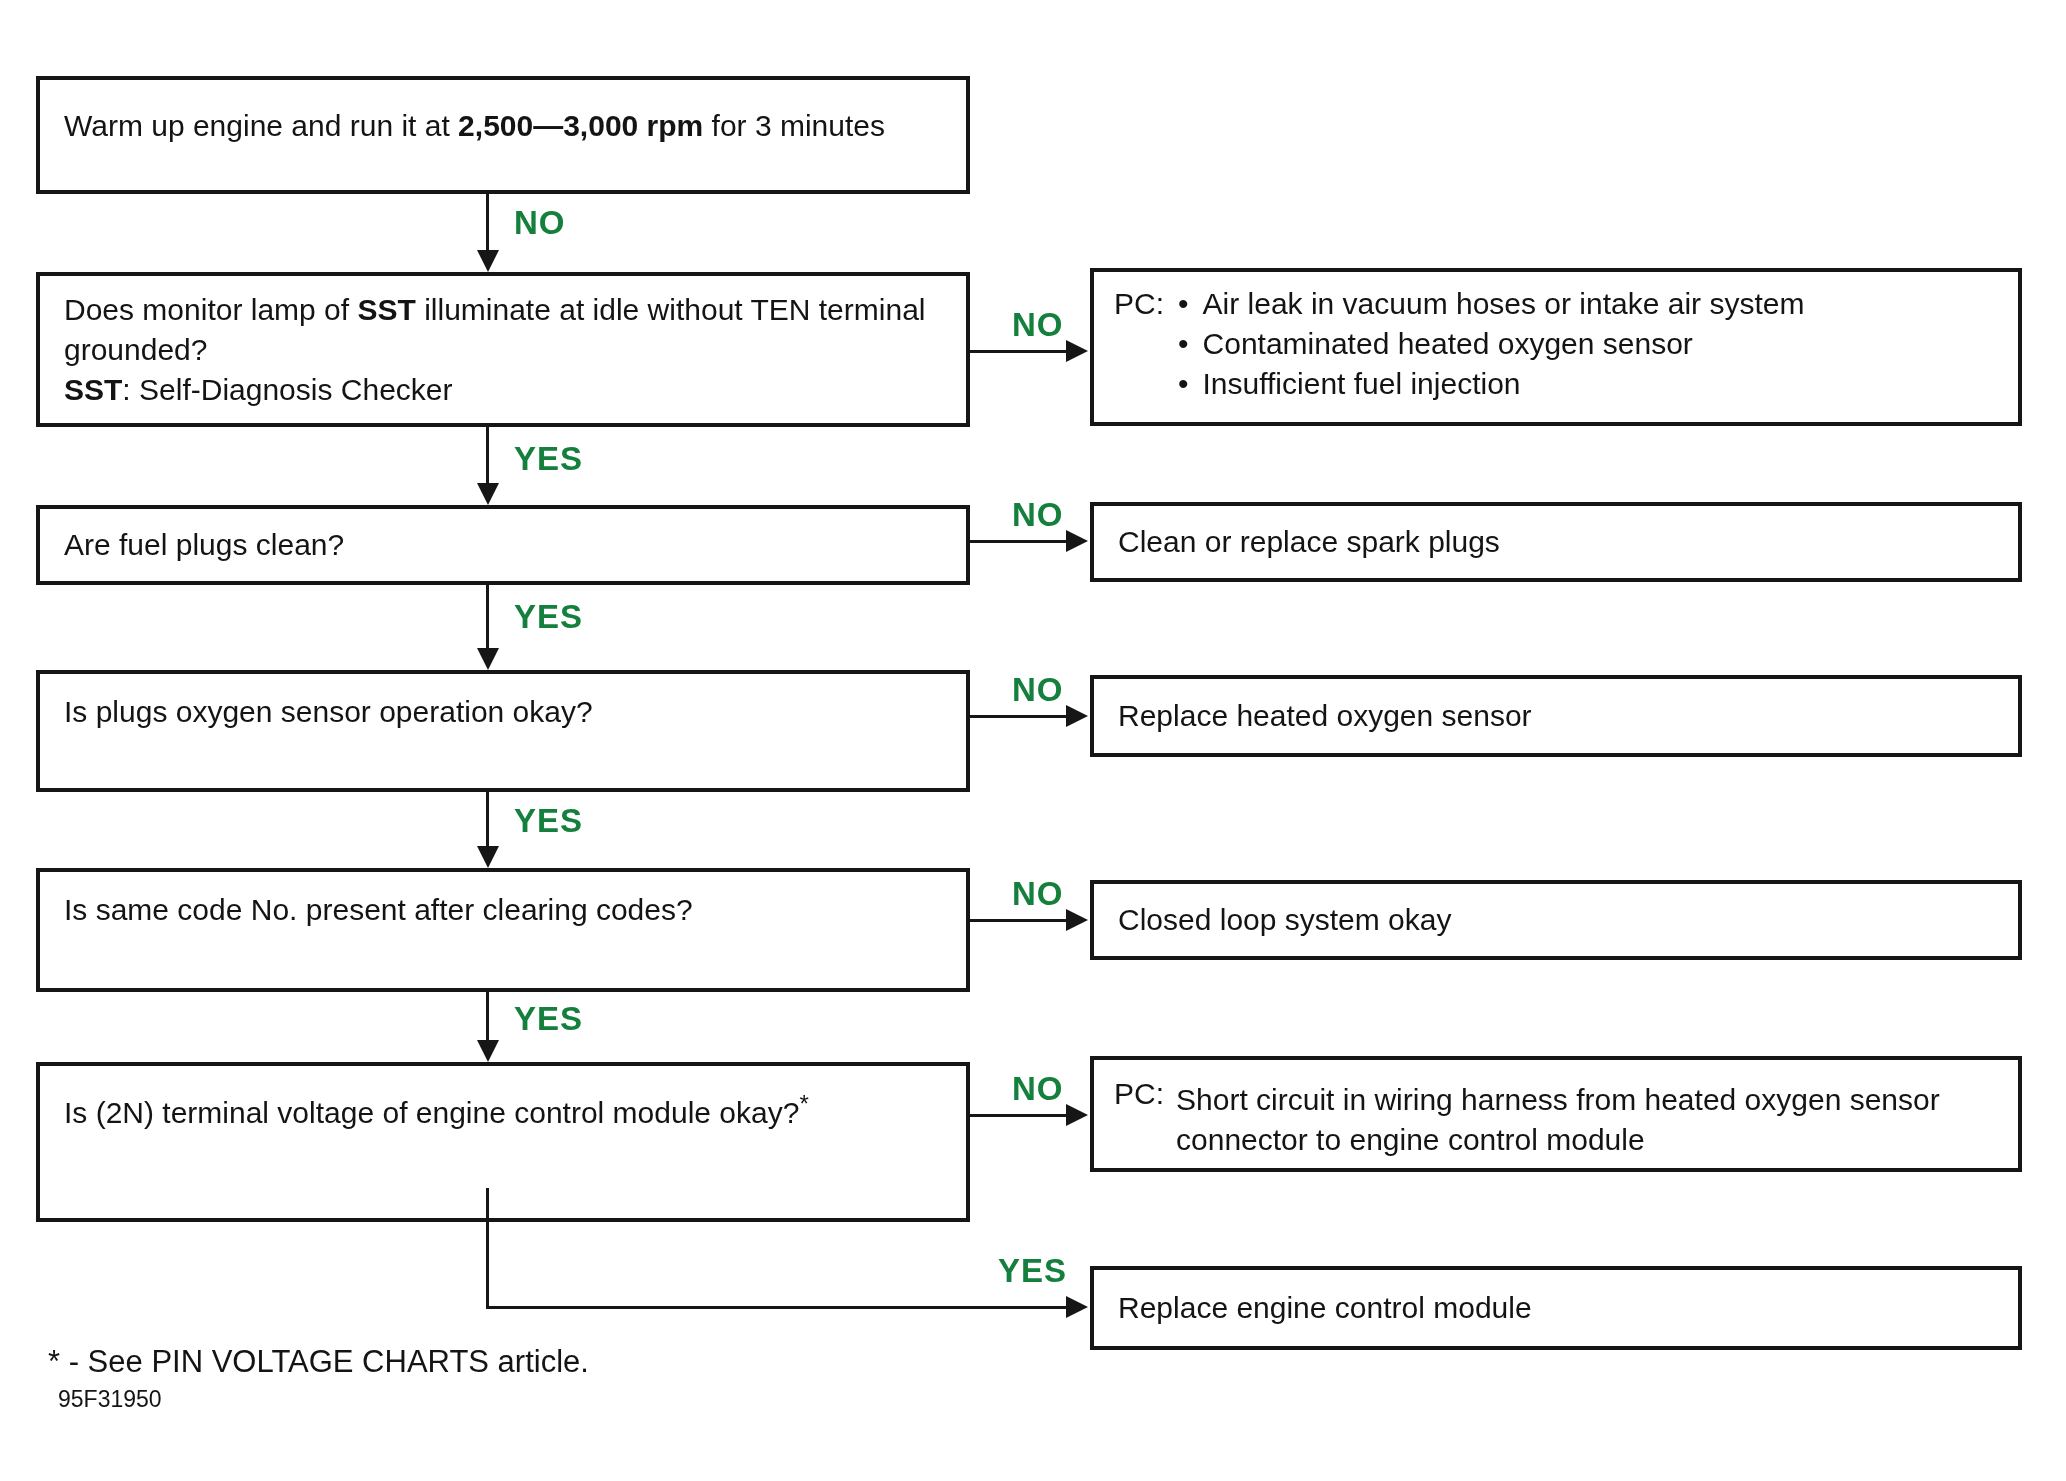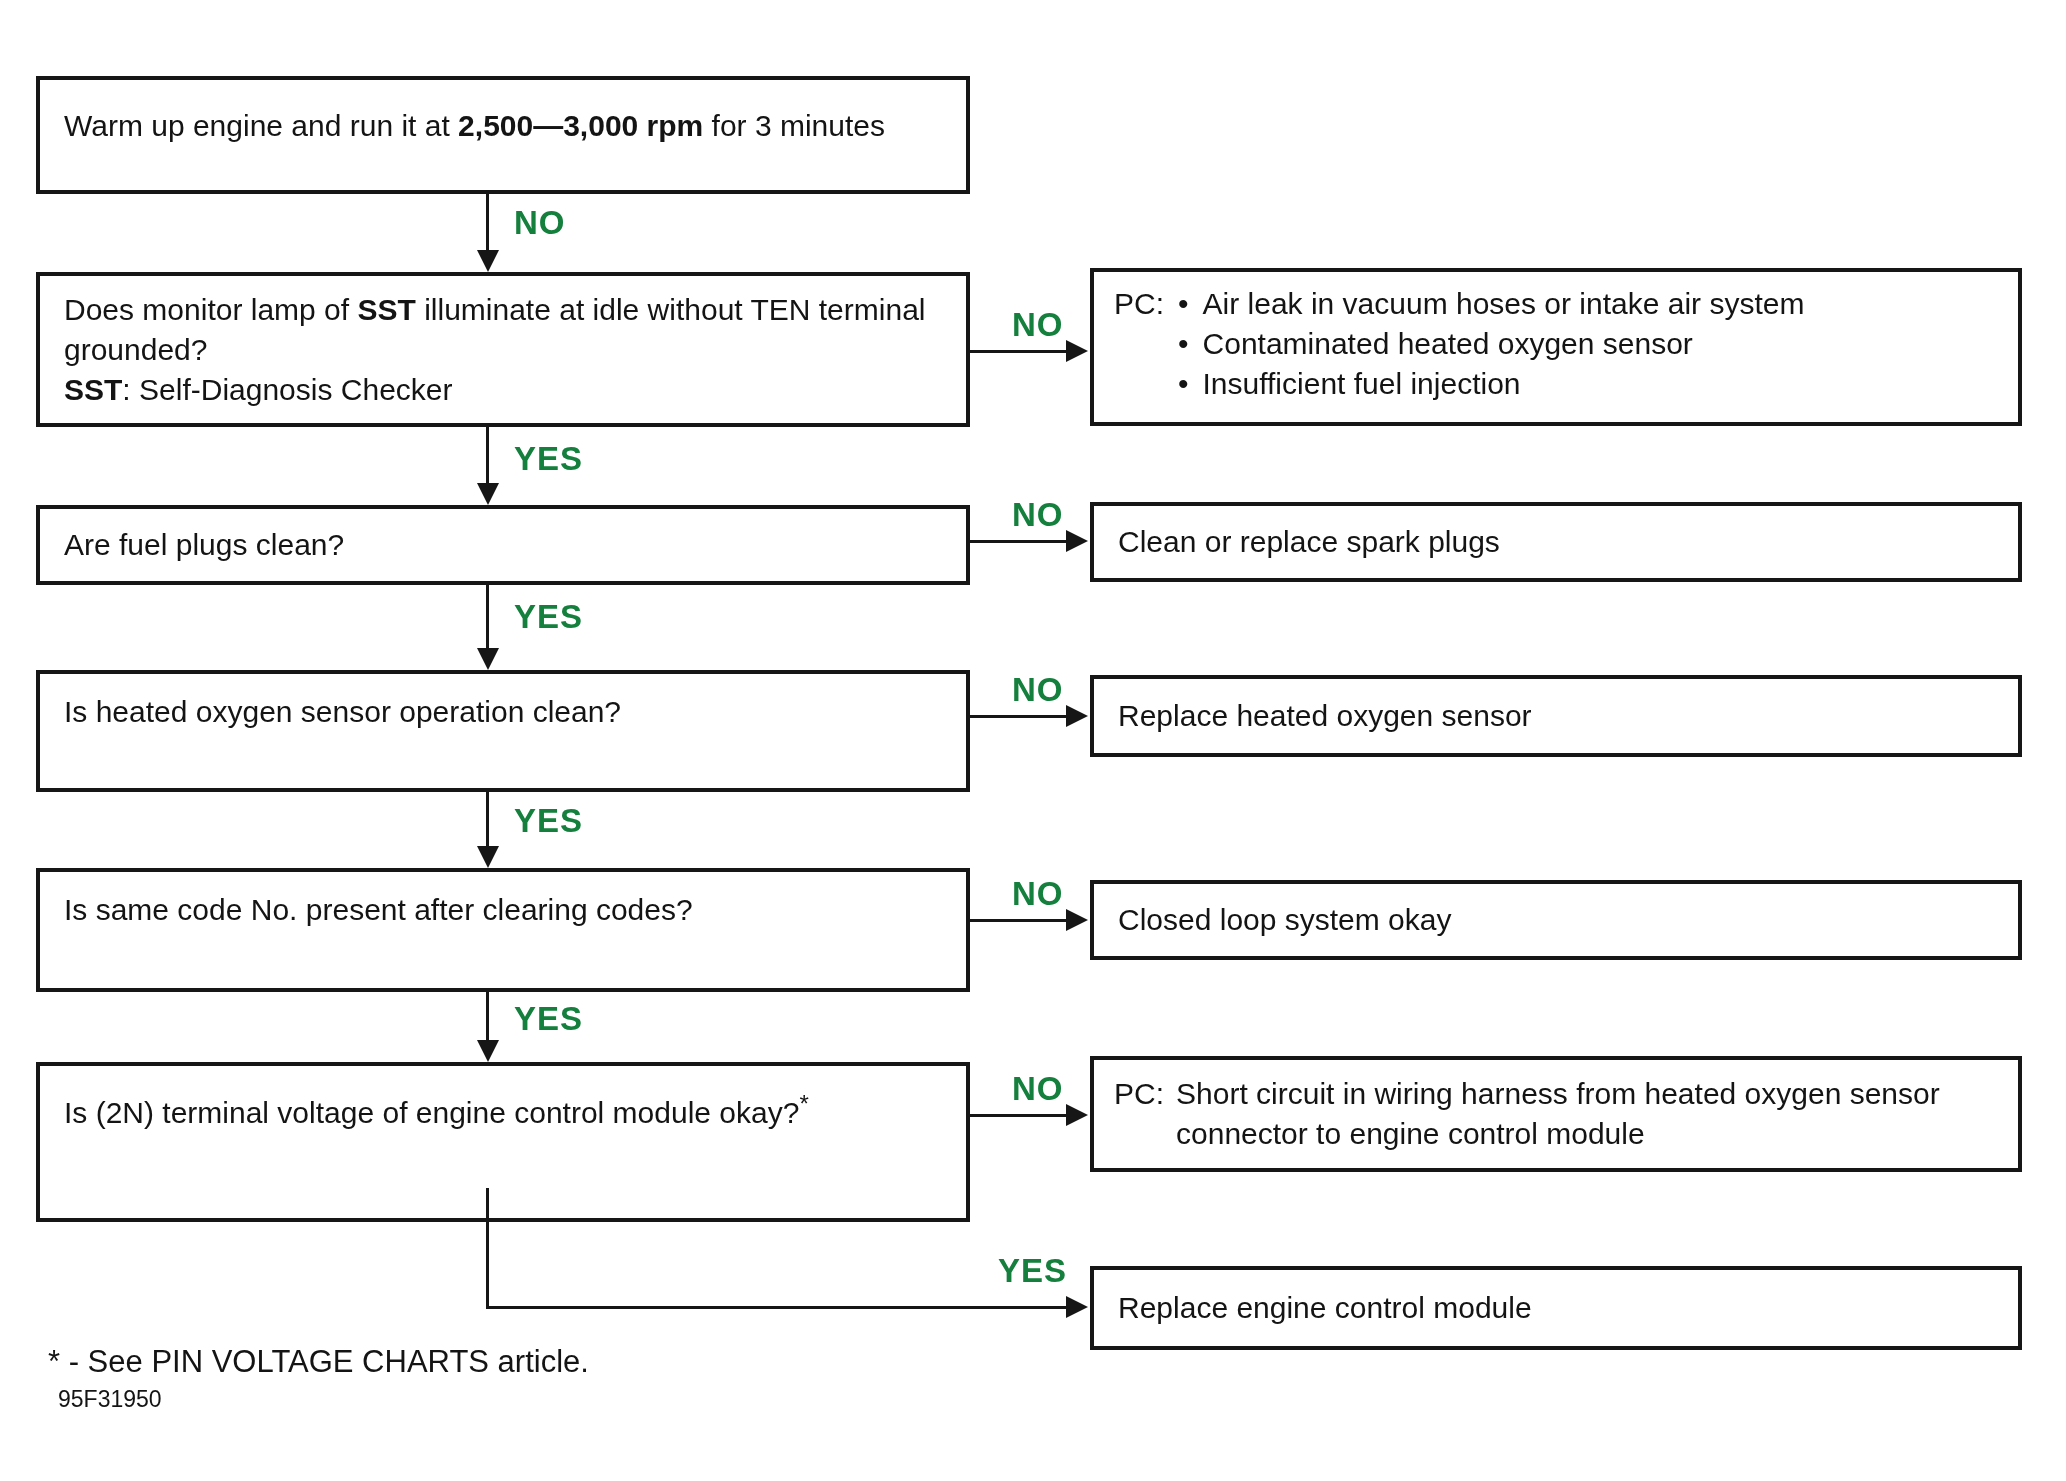--- a/index.html
+++ b/index.html
@@ -45,21 +45,21 @@
     font-size:33px;
     letter-spacing:1px;
     color:#15803d;
     white-space:nowrap;
   }
   .pcwrap{display:flex;align-items:flex-start;padding:12px 16px 0 20px;}
   .pcprefix{white-space:pre;}
   .bullets{margin-left:14px;}
   .bullet-line{display:flex;}
   .bullet{margin-right:14px;}
-  .hang{margin-left:12px;max-width:800px;}
+  .hang{margin-left:12px;max-width:800px;margin-top:6px;}
   .footnote{position:absolute;font-size:31px;white-space:nowrap;}
   .figcode{position:absolute;font-size:23px;white-space:nowrap;}
   .wrap-limit{display:inline-block;max-width:840px;}
 </style>
 </head>
 <body>
 
 <div class="canvas">
 
   <div class="box lbox" style="top:76px;height:118px;">
@@ -80,21 +80,21 @@
   </div>
 
   <div class="box lbox" style="top:505px;height:80px;">
     <div class="vcenter">
       <span>Are fuel plugs clean?</span>
     </div>
   </div>
 
   <div class="box lbox" style="top:670px;height:122px;">
     <div class="toptext">
-      <span>Is heated oxygen sensor operation clean?</span>
+      <span>Is plugs oxygen sensor operation okay?</span>
     </div>
   </div>
 
   <div class="box lbox" style="top:868px;height:124px;">
     <div class="toptext">
       <span>Is same code No. present after clearing codes?</span>
     </div>
   </div>
 
   <div class="box lbox" style="top:1062px;height:160px;">

